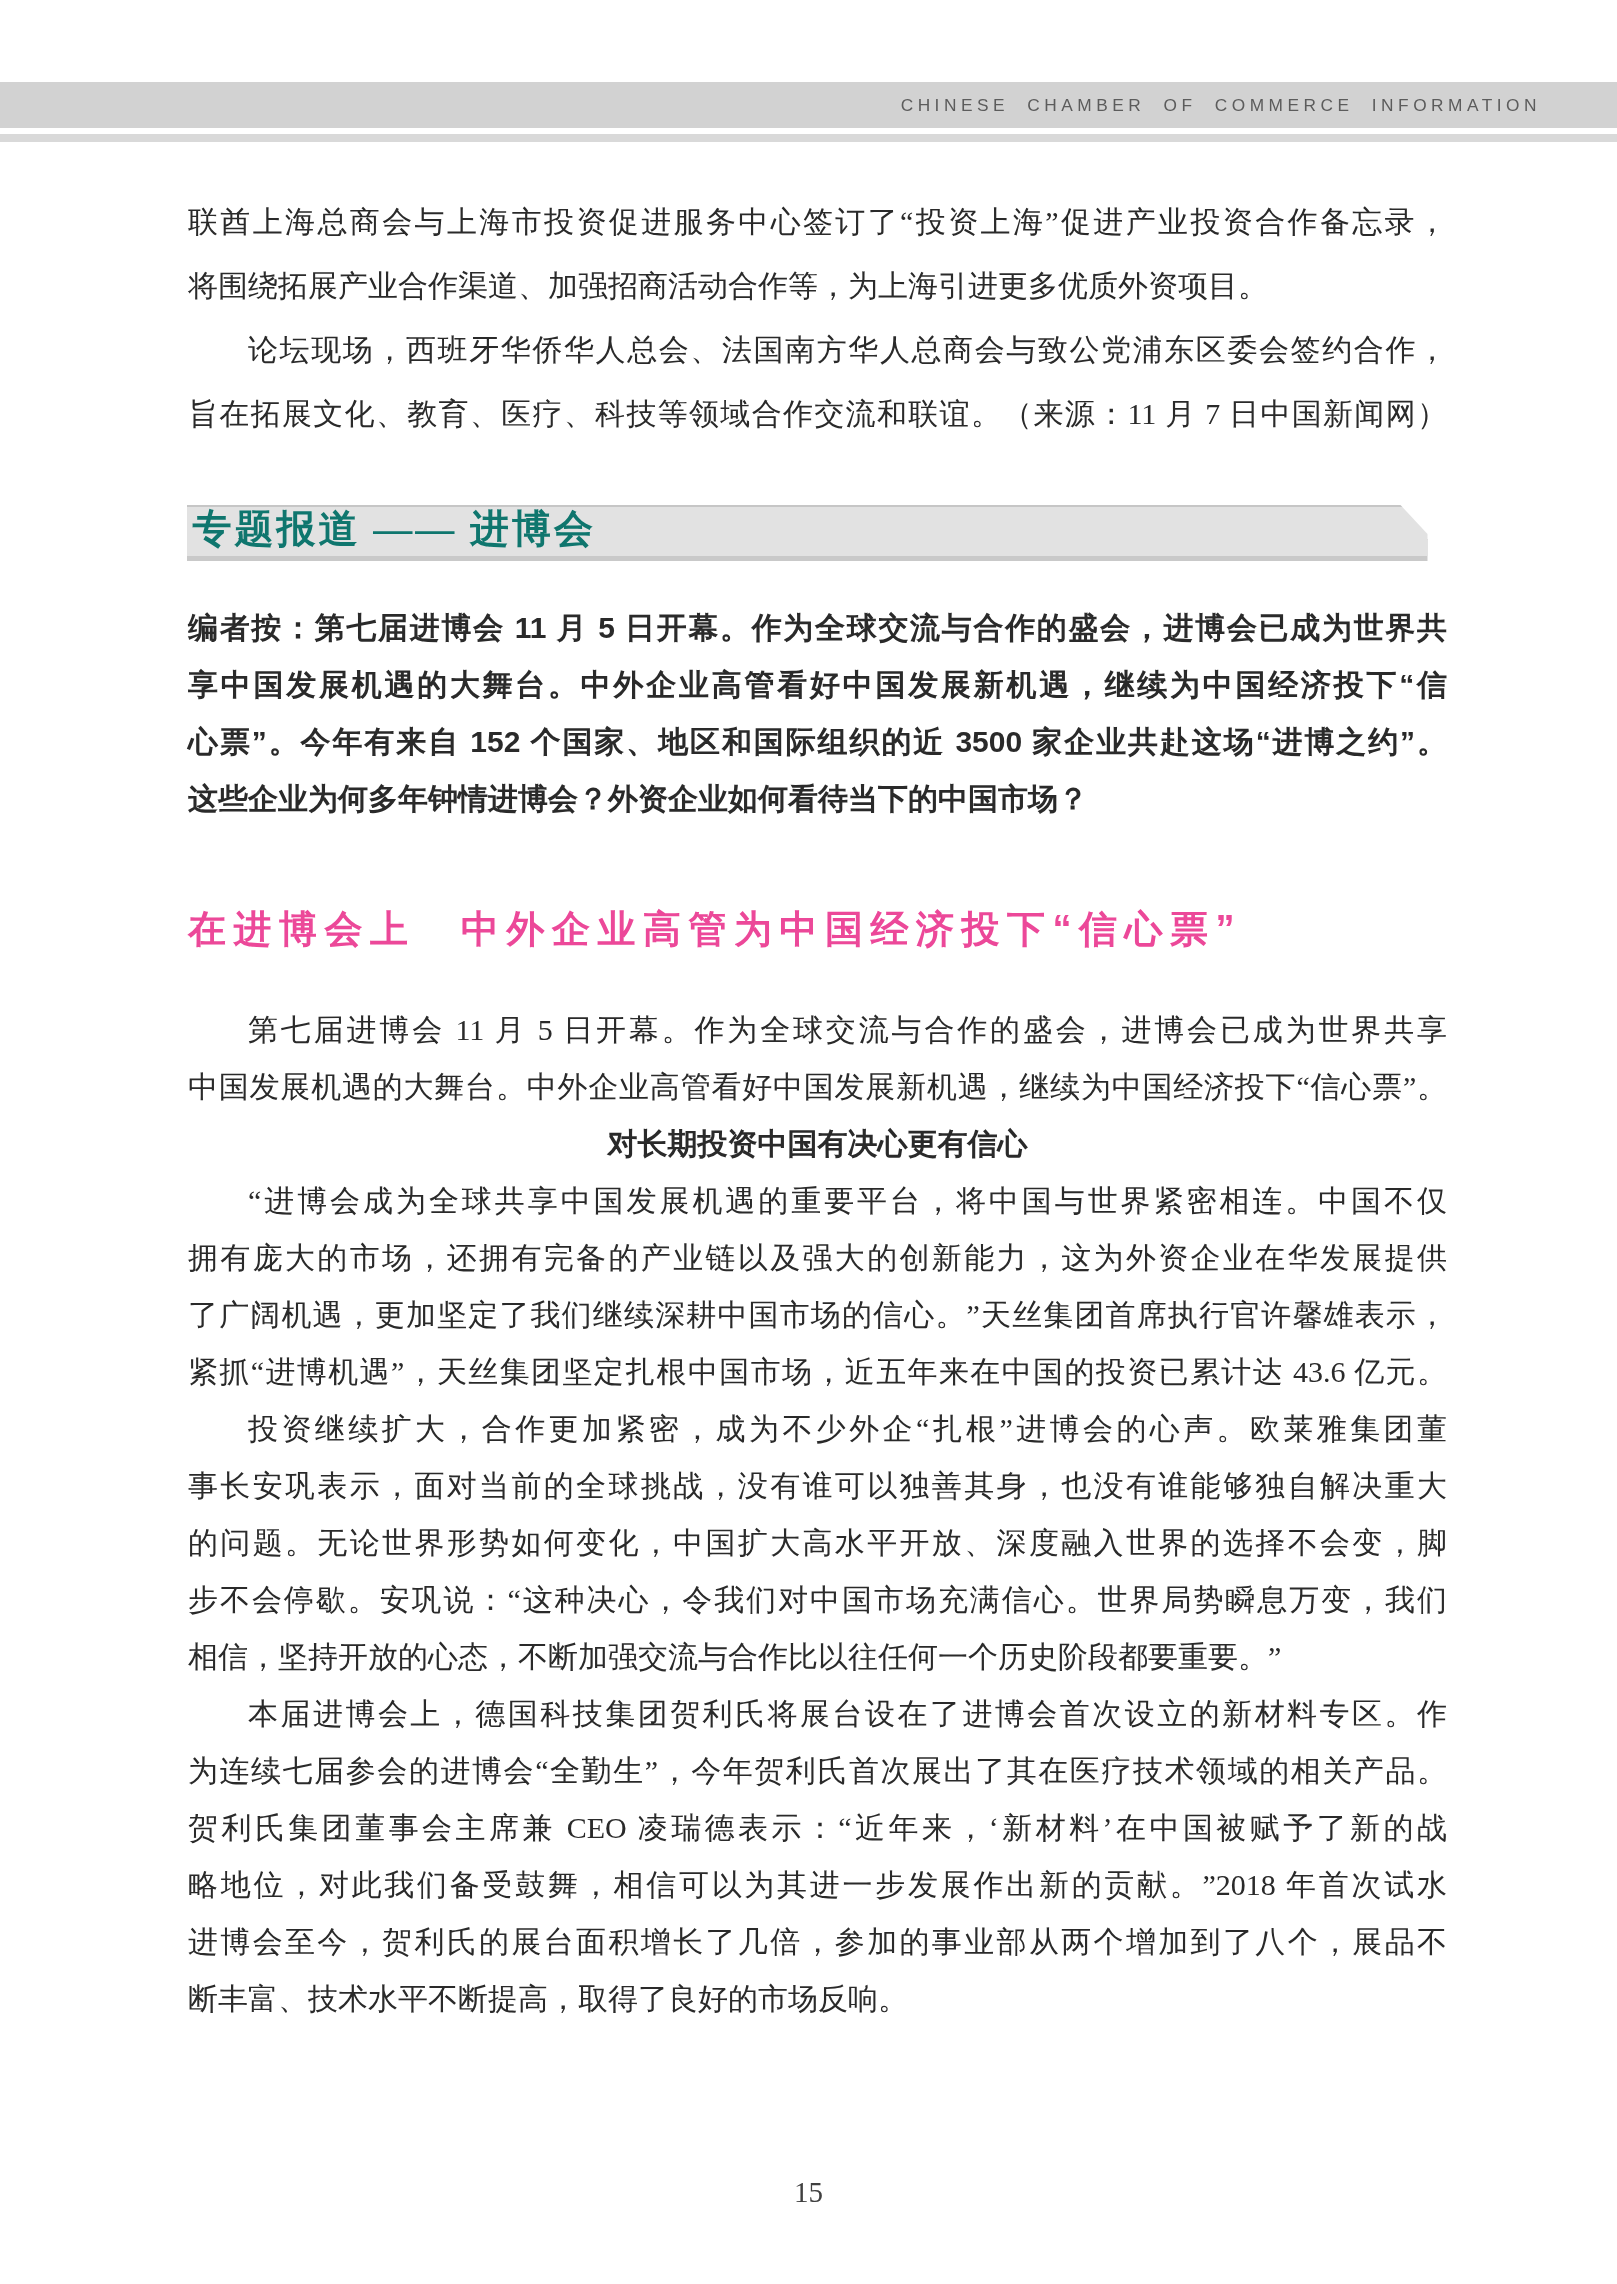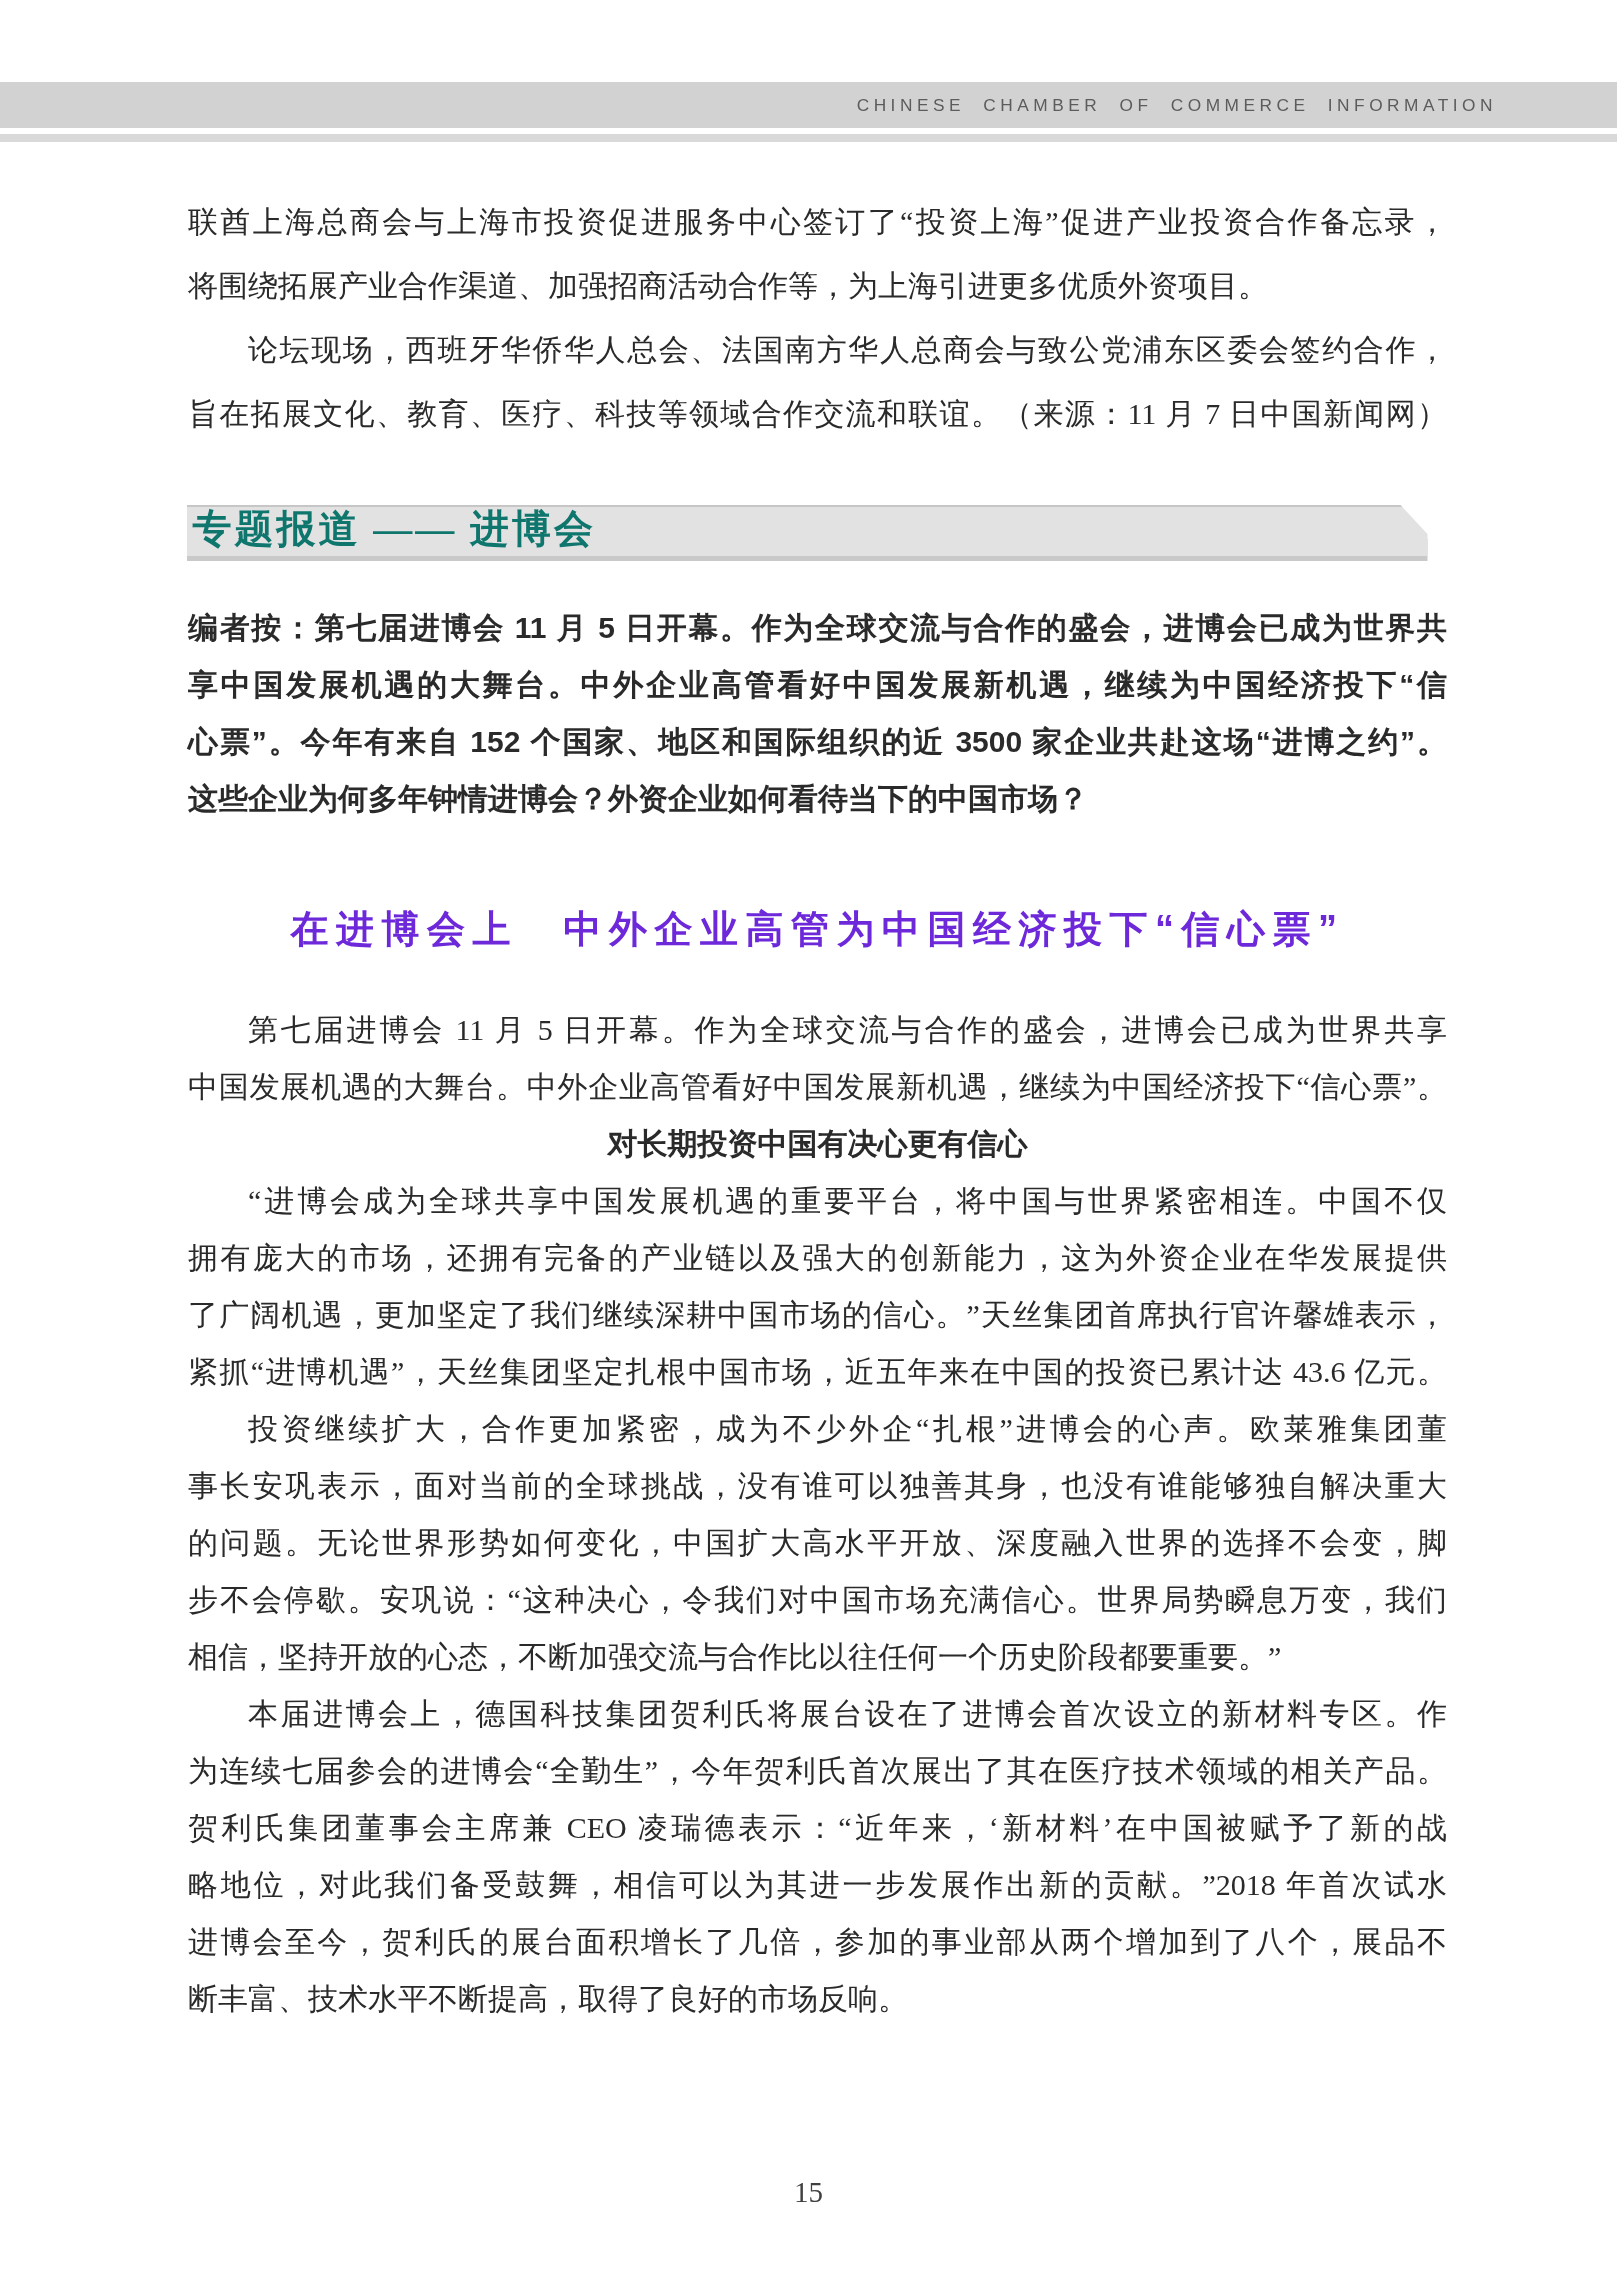--- a/index.html
+++ b/index.html
@@ -19,21 +19,21 @@
     left: 0; right: 0;
     top: 82px; height: 46px;
     background: #d2d2d2;
   }
   .banner-text {
     position: absolute;
     left: 0; right: 0;
     top: 82px; height: 46px;
     line-height: 46px;
     text-align: right;
-    padding-right: 120px;
+    padding-right: 76px;
     font-family: "Liberation Sans", "DejaVu Sans", sans-serif;
     font-size: 17.3px;
     letter-spacing: 4.5px;
     word-spacing: 9px;
     color: #5c5c5c;
   }
   .banner-bar-thin {
     position: absolute;
     left: 0; right: 0;
     top: 134px; height: 7.5px;
@@ -95,26 +95,26 @@
     letter-spacing: 3px;
     color: #0f766e;
   }
 
   .editor { margin-top: 38px; }
 
   .article-title {
     margin-top: 74px;
     height: 57px;
     line-height: 57px;
-    text-align: center;
+    text-align: left;
     font-family: "Liberation Sans", "DejaVu Sans", sans-serif;
     font-weight: 700;
     font-size: 38px;
     letter-spacing: 7.5px;
-    color: #6d28d9;
+    color: #ec4899;
     white-space: nowrap;
   }
 
   .article-body { margin-top: 43px; }
 
   
   .page-number {
     position: absolute;
     left: 0; right: 0;
     top: 2176px;

